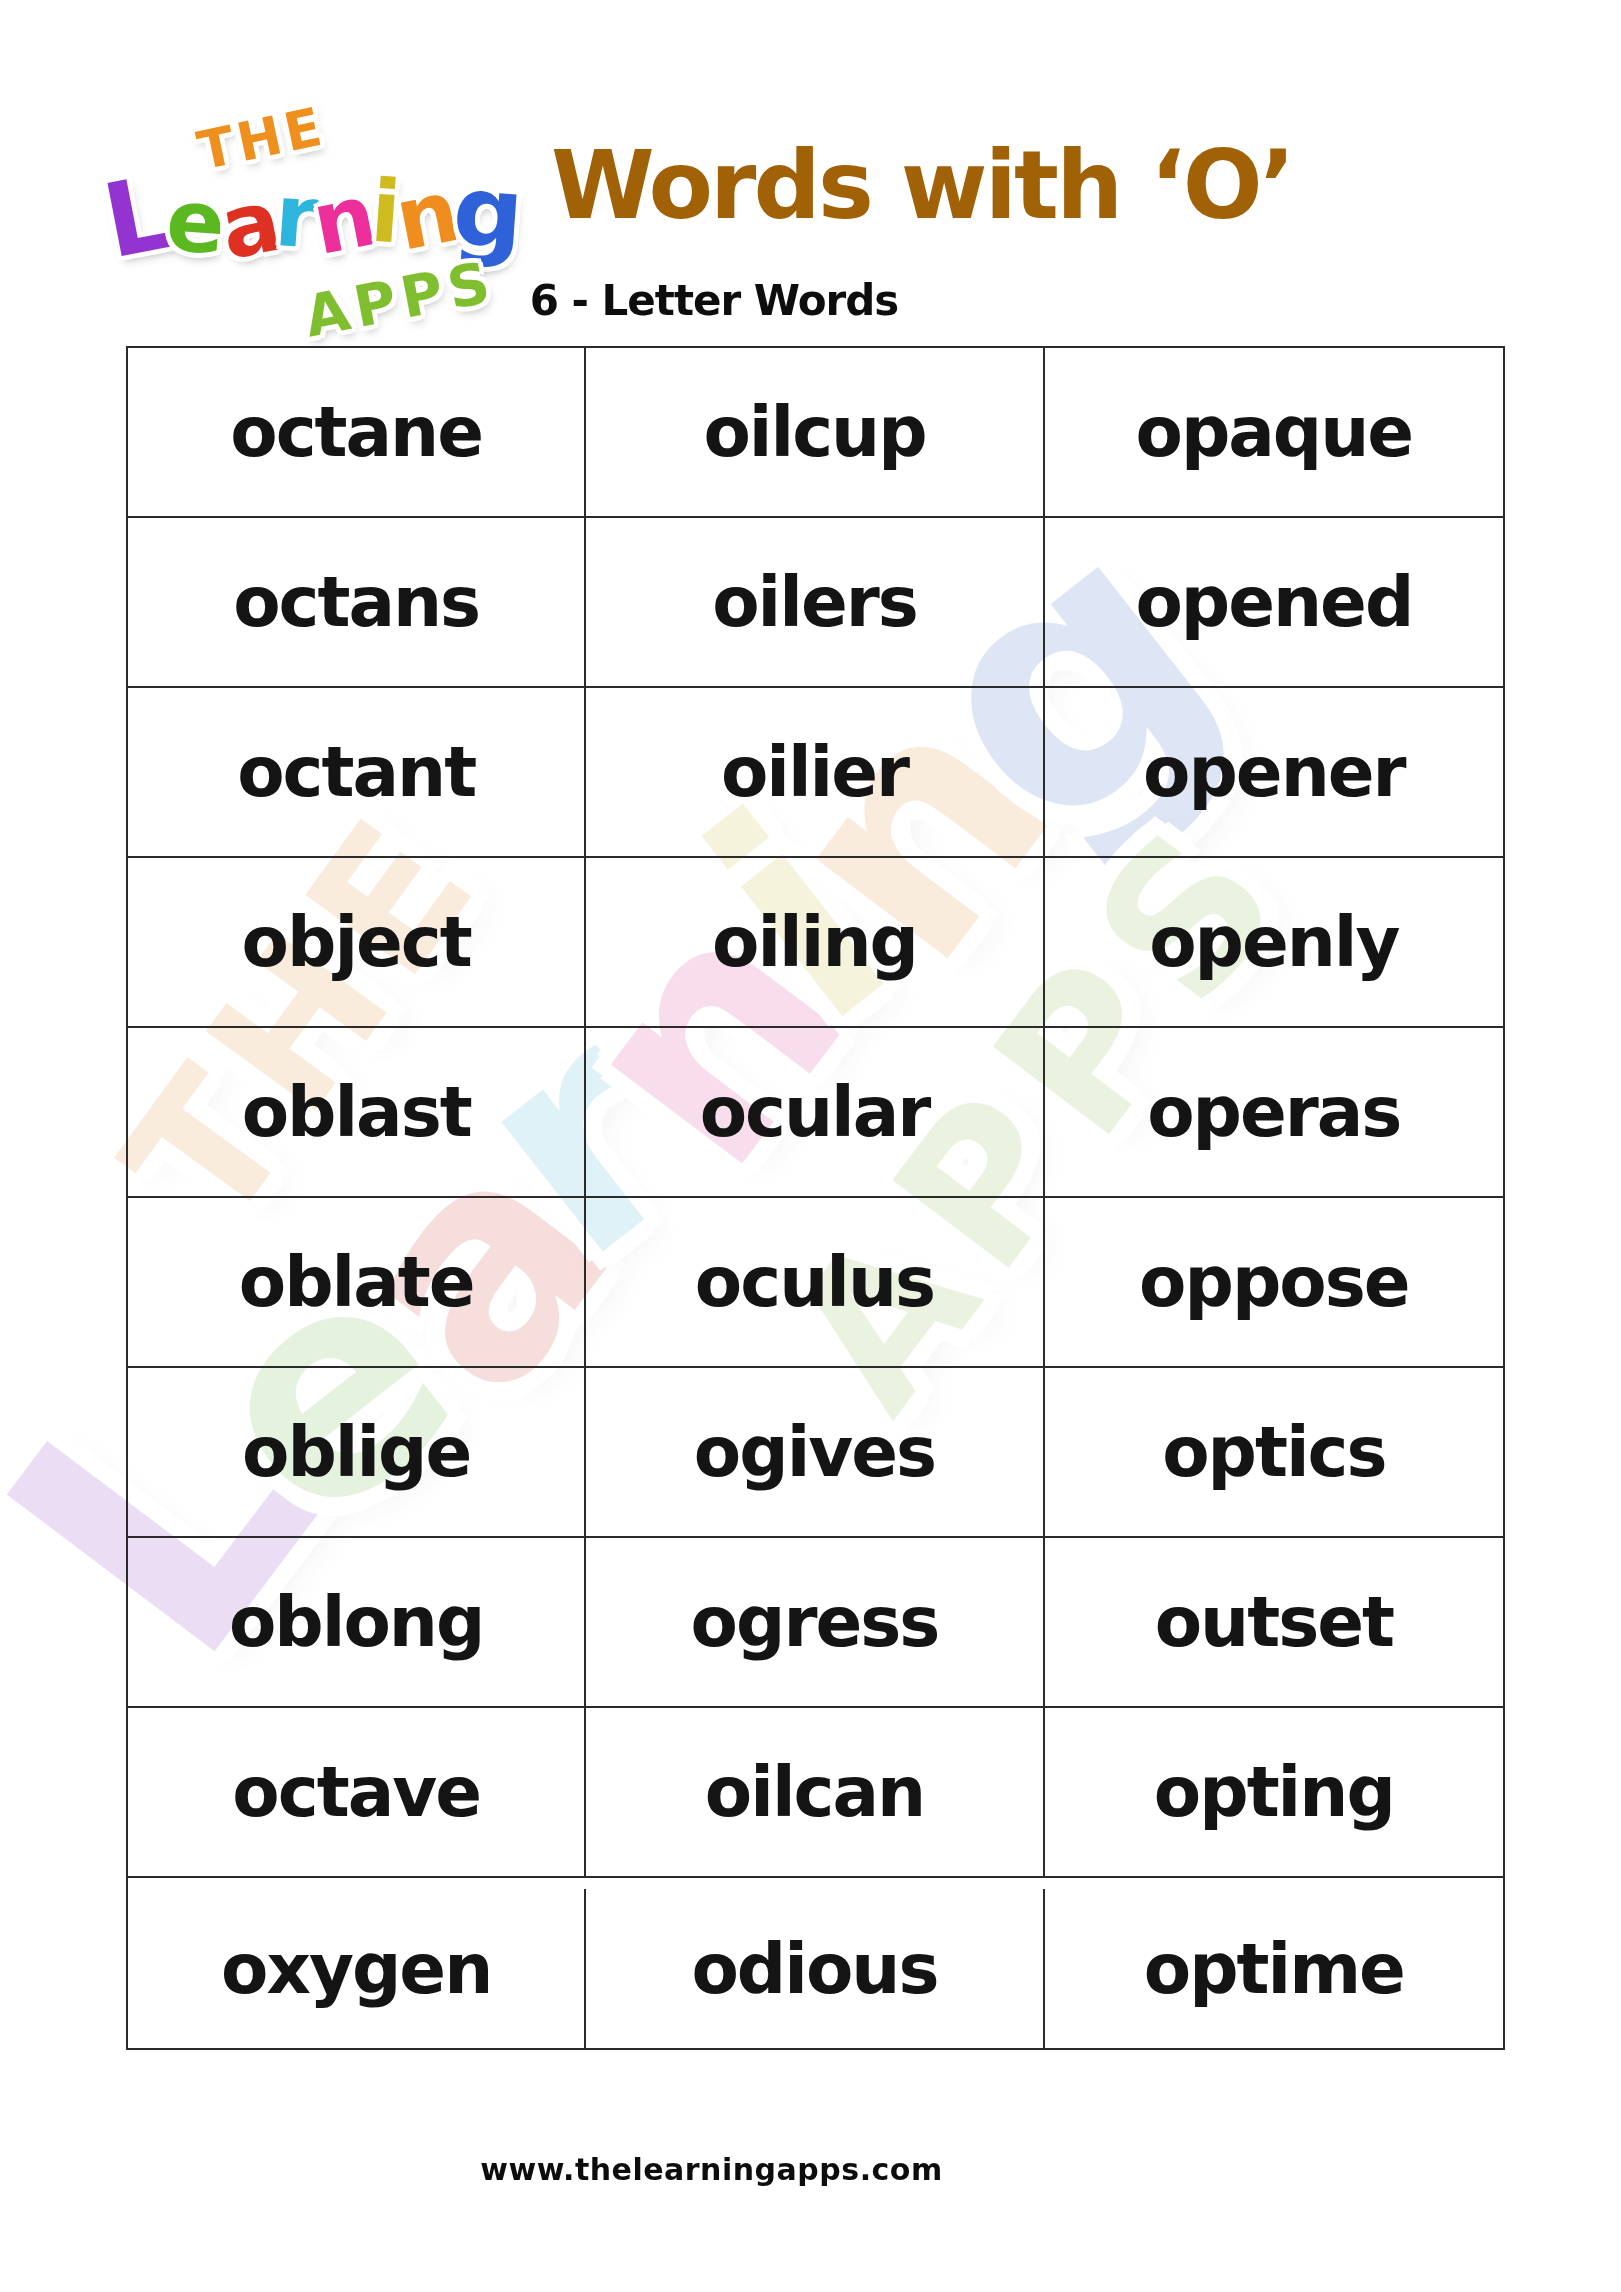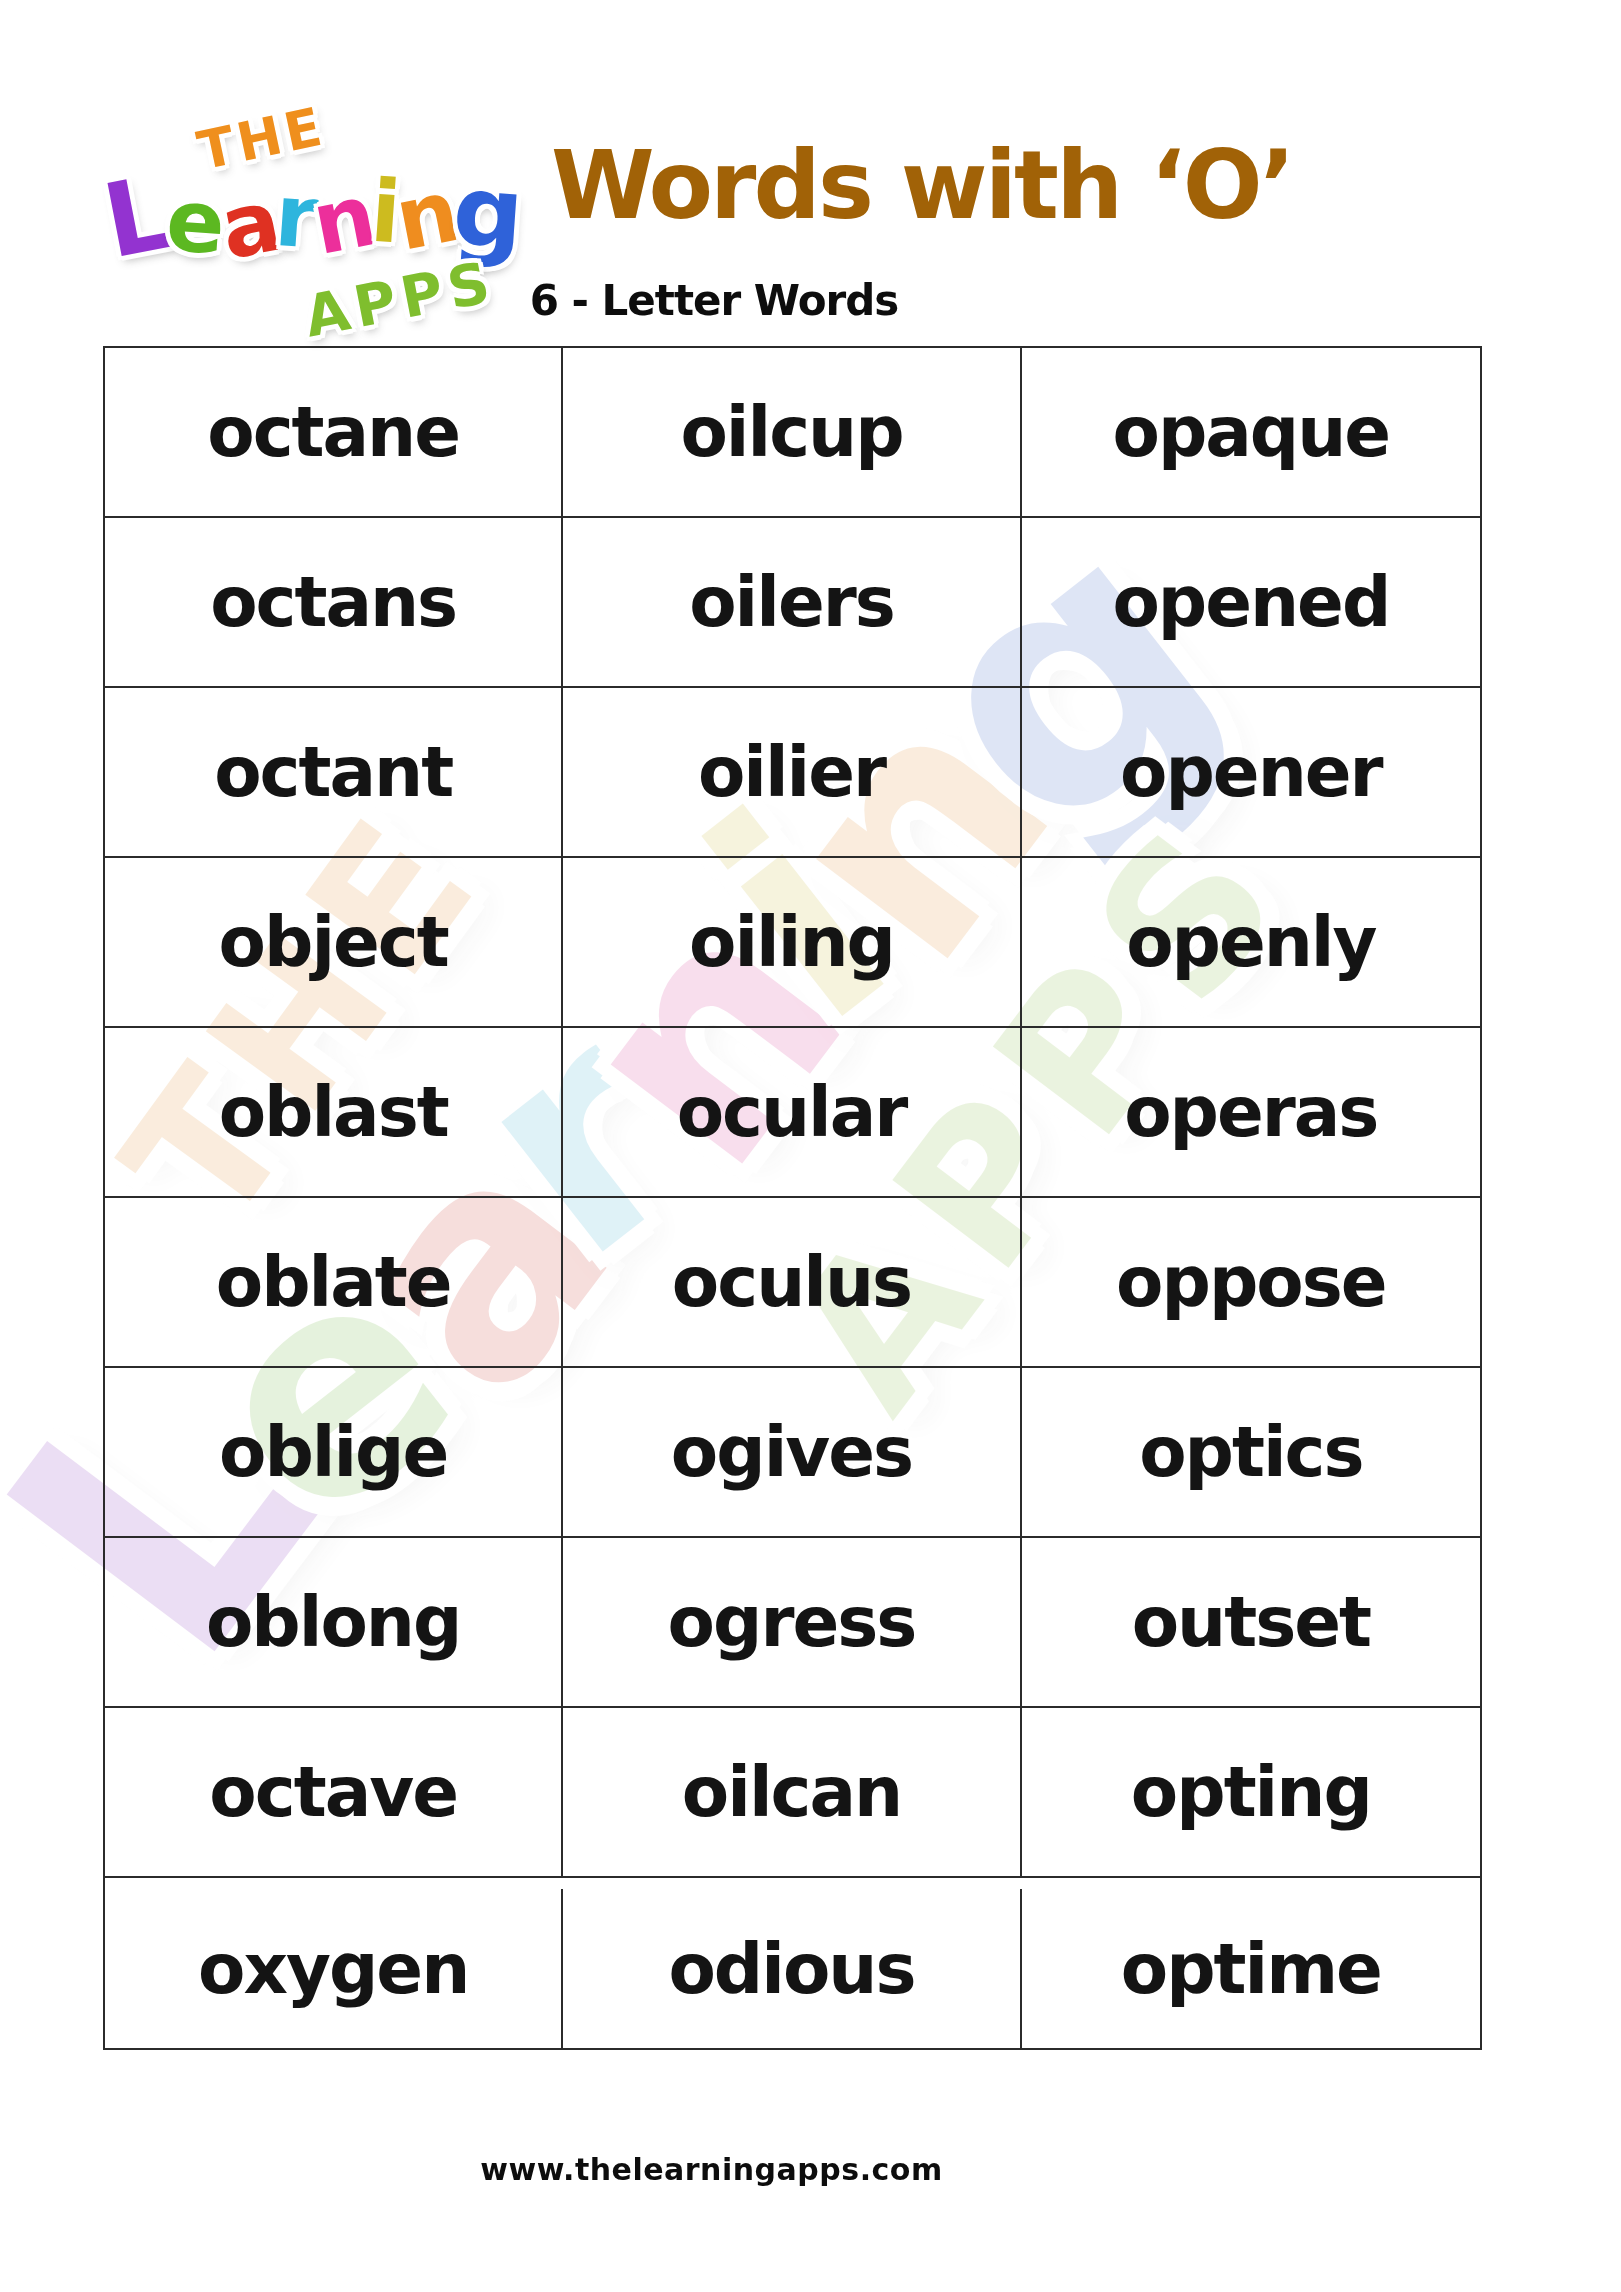--- a/index.html
+++ b/index.html
@@ -53,21 +53,21 @@
   .watermark {
     position:absolute; left:480px; top:963px; width:461px; height:230px;
     opacity:0.16; filter:saturate(.85) blur(0.6px);
     pointer-events:none; z-index:1;
   }
   .wm-rotate { width:461px; height:230px; transform:rotate(-45deg) scale(3.5); transform-origin:center center; }
   .wm-rotate .logo { left:0; top:0; transform:none; }
 
   
   .word-table {
-    position:absolute; left:103px; top:346px; width:1379px; height:1704px;
+    position:absolute; left:126px; top:346px; width:1379px; height:1704px;
     display:grid; grid-template-columns:repeat(3,1fr); grid-template-rows:repeat(10,1fr);
     border:2.9px solid #2b2b2b; box-sizing:border-box; z-index:2;
   }
   .cell {
     border-right:2px solid #2b2b2b; border-bottom:2px solid #2b2b2b;
     display:flex; align-items:center; justify-content:center;
     font-size:69px; font-weight:800; letter-spacing:-2px; color:#141414;
   }
   .cell:nth-child(3n) { border-right:none; }
   .cell:nth-last-child(-n+3) { border-bottom:none;margin-top:11px; }

